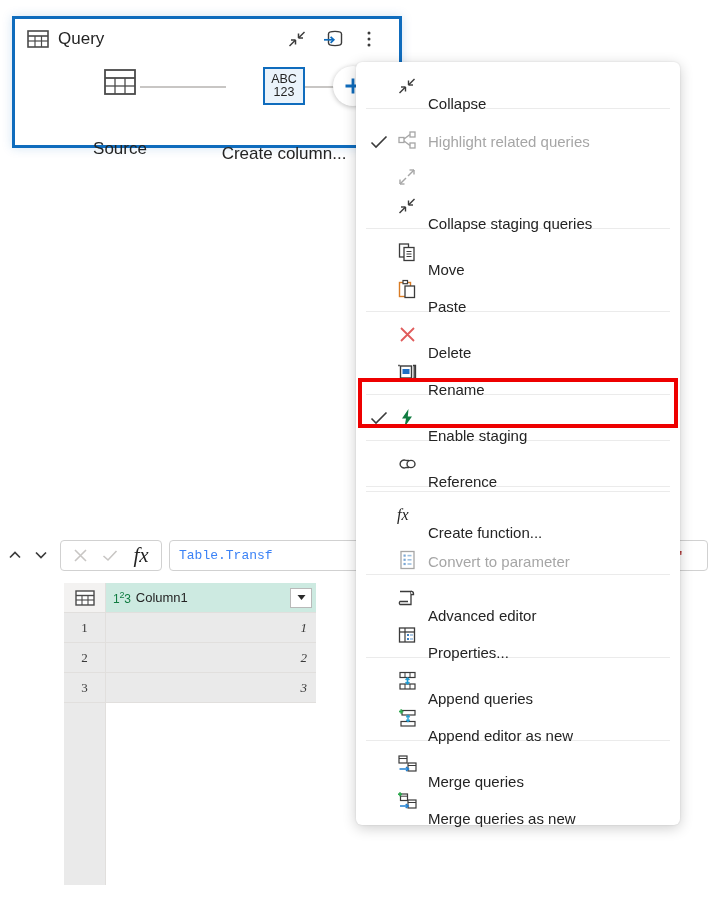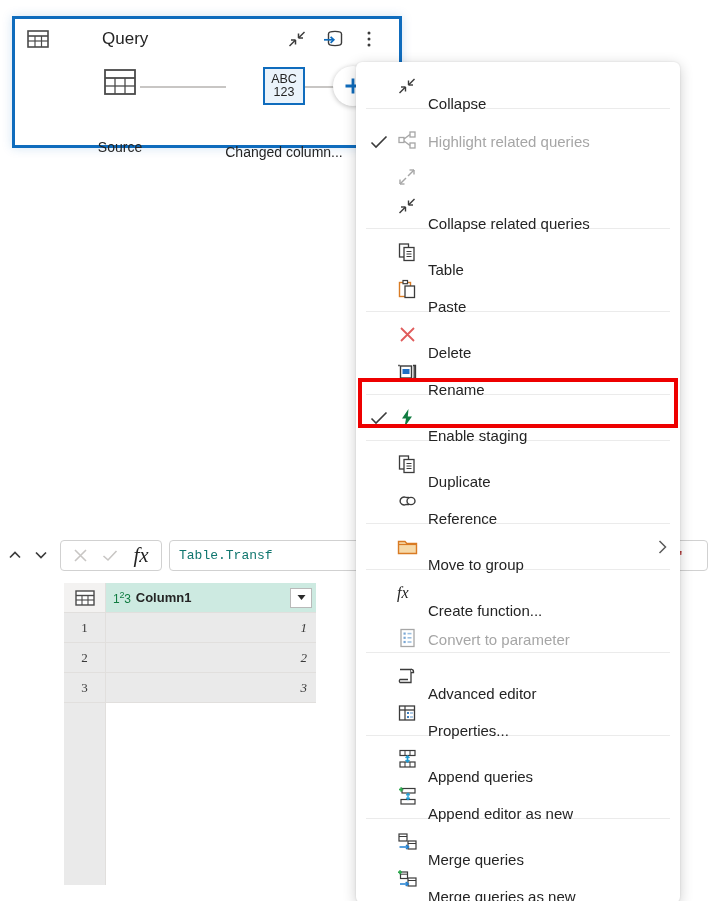--- a/index.html
+++ b/index.html
@@ -29,21 +29,20 @@
     box-sizing: border-box;
     box-shadow: 0 0 10px rgba(15,108,189,0.18);
     z-index: 3;
   }
   #query-card-header {
     height: 40px;
     display: flex;
     align-items: center;
     padding: 0 16px 0 12px;
     box-sizing: border-box;
-    gap: 44px;
   }
   .qtitle-icon { width: 22px; height: 20px; flex: 0 0 auto; margin-right: 9px; }
   #query-title {
     font-size: 17px;
     color: #242424;
     font-weight: 400;
     white-space: nowrap;
   }
   #query-header-actions {
     margin-left: auto;
@@ -64,21 +63,21 @@
   .step-node {
     position: absolute;
     display: flex;
     flex-direction: column;
     align-items: center;
     width: 110px;
     gap: 32px;
   }
   .step-label {
     margin-top: 7px;
-    font-size: 14px;
+    font-size: 17px;
     color: #242424;
     white-space: nowrap;
   }
   #step-source { left: 50px; top: 8px; }
   #step-changed { left: 214px; top: 8px; }
   .abc123-box {
     width: 42px; height: 38px;
     border: 2px solid #0f6cbd;
     background: #eaf3fb;
     box-sizing: border-box;
@@ -159,21 +158,21 @@
     background: #fff;
     display: flex;
     align-items: center;
     padding: 0 9px;
     box-sizing: border-box;
     overflow: hidden;
     font-family: "Liberation Mono", monospace;
     font-size: 13px;
     white-space: nowrap;
   }
-  .tok-fn { color: #0f766e; font-family: Liberation Mono, monospace; }
+  .tok-fn { color: #3b82f6; font-family: Liberation Mono, monospace; }
   .tok-str { color: #a31515; }
 
   
   #data-grid {
     position: absolute;
     left: 64px; top: 583px;
     width: 252px;
     z-index: 0;
   }
   #grid-header {
@@ -201,21 +200,21 @@
   .type-badge {
     font-size: 12px;
     color: #107c41;
     margin-right: 5px;
     white-space: nowrap;
     letter-spacing: -0.2px;
   }
   .type-badge sup { font-size: 9px; }
   #col-header-label {
     font-size: 13px;
-    font-weight: bold;
+    font-weight: normal;
     color: #242424;
     white-space: nowrap;
   }
   #col-filter-btn {
     margin-left: auto;
     width: 22px; height: 20px;
     background: #ffffff;
     border: 1px solid #b9b9b9;
     box-sizing: border-box;
     display: flex; align-items: center; justify-content: center;
@@ -376,21 +375,21 @@
           <line x1="22" y1="11" x2="22" y2="27" stroke="#4a4a4a" stroke-width="1.3"></line>
         </svg>
       </span>
       <span class="step-label">Source</span>
     </div>
     <div class="step-node" id="step-changed">
       <span class="abc123-box">
         <span>ABC</span>
         <span>123</span>
       </span>
-      <span class="step-label">Changed column...</span>
+      <span class="step-label">Create column...</span>
     </div>
     <div id="add-step-btn">
       <svg width="20" height="20" viewBox="0 0 20 20">
         <path d="M10 2.5 V17.5 M2.5 10 H17.5" stroke="#0f6cbd" stroke-width="2.8" stroke-linecap="butt"></path>
       </svg>
     </div>
   </div>
 </div>
 
 <div id="formula-bar">
@@ -519,39 +518,39 @@
           <g stroke="#3b3b3b" stroke-width="1.4" fill="none">
       <path d="M2.5 17 L8.5 11"></path>
             <path d="M8.5 11 L8.5 15.5"></path>
             <path d="M8.5 11 L4 11"></path>
       <path d="M17.5 3 L11.5 9"></path>
             <path d="M11.5 9 L11.5 4.5"></path>
             <path d="M11.5 9 L16 9"></path>
           </g>
         </svg>
       </span>
-      <span class="mi-label">Collapse related queries</span>
+      <span class="mi-label">Collapse staging queries</span>
     </div>
     <div class="menu-sep"></div>
     <div class="menu-item">
       <span class="mi-check"></span>
       <span class="mi-icon">
         <svg width="20" height="20" viewBox="0 0 20 20">
           <g fill="#fff" stroke="#3b3b3b" stroke-width="1.3">
       <rect x="2.5" y="2" width="9" height="13"></rect>
             <rect x="7" y="5.5" width="10" height="13"></rect>
           </g>
       <g stroke="#3b3b3b" stroke-width="1">
             <path d="M9.5 9.5 H14.5"></path>
             <path d="M9.5 12 H14.5"></path>
             <path d="M9.5 14.5 H14.5"></path>
           </g>
         </svg>
       </span>
-      <span class="mi-label">Table</span>
+      <span class="mi-label">Move</span>
     </div>
     <div class="menu-item">
       <span class="mi-check"></span>
       <span class="mi-icon">
         <svg width="20" height="20" viewBox="0 0 20 20">
       <rect x="2.5" y="3.5" width="11" height="14" fill="#fff" stroke="#d97b24" stroke-width="1.4"></rect>
       <rect x="6" y="1.5" width="4.5" height="3.2" fill="#fff" stroke="#3b3b3b" stroke-width="1.2"></rect>
       <rect x="8" y="7" width="9.5" height="11.5" fill="#fff" stroke="#3b3b3b" stroke-width="1.3"></rect>
         </svg>
       </span>
@@ -593,63 +592,31 @@
         <svg width="20" height="20" viewBox="0 0 20 20">
           <path d="M11.5 1 L5 10.5 L9 10.5 L7.5 19 L15 8.5 L10.8 8.5 Z" fill="#107c41"></path>
         </svg>
       </span>
       <span class="mi-label">Enable staging</span>
     </div>
     <div class="menu-sep"></div>
     <div class="menu-item">
       <span class="mi-check"></span>
       <span class="mi-icon">
-        <svg width="20" height="20" viewBox="0 0 20 20">
-          <g fill="#fff" stroke="#3b3b3b" stroke-width="1.3">
-      <rect x="2.5" y="2" width="9" height="13"></rect>
-            <rect x="7" y="5.5" width="10" height="13"></rect>
-          </g>
-      <g stroke="#3b3b3b" stroke-width="1">
-            <path d="M9.5 9.5 H14.5"></path>
-            <path d="M9.5 12 H14.5"></path>
-            <path d="M9.5 14.5 H14.5"></path>
-          </g>
-        </svg>
-      </span>
-      <span class="mi-label">Duplicate</span>
-    </div>
-    <div class="menu-item">
-      <span class="mi-check"></span>
-      <span class="mi-icon">
         <svg width="21" height="18" viewBox="0 0 21 18">
           <g stroke="#3b3b3b" stroke-width="1.4" fill="none">
       <path d="M9 5.5 a4 4 0 1 0 0 7 h3"></path>
             <path d="M12 5.5 h-3"></path>
       <ellipse cx="14" cy="9" rx="4" ry="3.6"></ellipse>
           </g>
         </svg>
       </span>
       <span class="mi-label">Reference</span>
     </div>
     <div class="menu-sep"></div>
-    <div class="menu-item">
-      <span class="mi-check"></span>
-      <span class="mi-icon">
-        <svg width="21" height="18" viewBox="0 0 21 18">
-      <path d="M1.5 3.5 h6.5 l1.8 2 h9.7 v10 h-18 Z" fill="#f6d9a8" stroke="#d97b24" stroke-width="1.4"></path>
-      <path d="M1.5 6.5 h18" stroke="#d97b24" stroke-width="1.2"></path>
-        </svg>
-      </span>
-      <span class="mi-label">Move to group</span>
-      <span class="mi-submenu">
-        <svg width="12" height="16" viewBox="0 0 12 16">
-          <path d="M3.5 2 L9.5 8 L3.5 14" stroke="#5b5b5b" stroke-width="1.5" fill="none"></path>
-        </svg>
-      </span>
-    </div>
     <div class="menu-sep"></div>
     <div class="menu-item">
       <span class="mi-check"></span>
       <span class="mi-icon">
         <svg width="24" height="20" viewBox="0 0 24 20">
           <text x="2" y="15" font-family="Liberation Serif, serif" font-style="italic" font-size="16" fill="#242424">fx</text>
         </svg>
       </span>
       <span class="mi-label">Create function...</span>
     </div>

